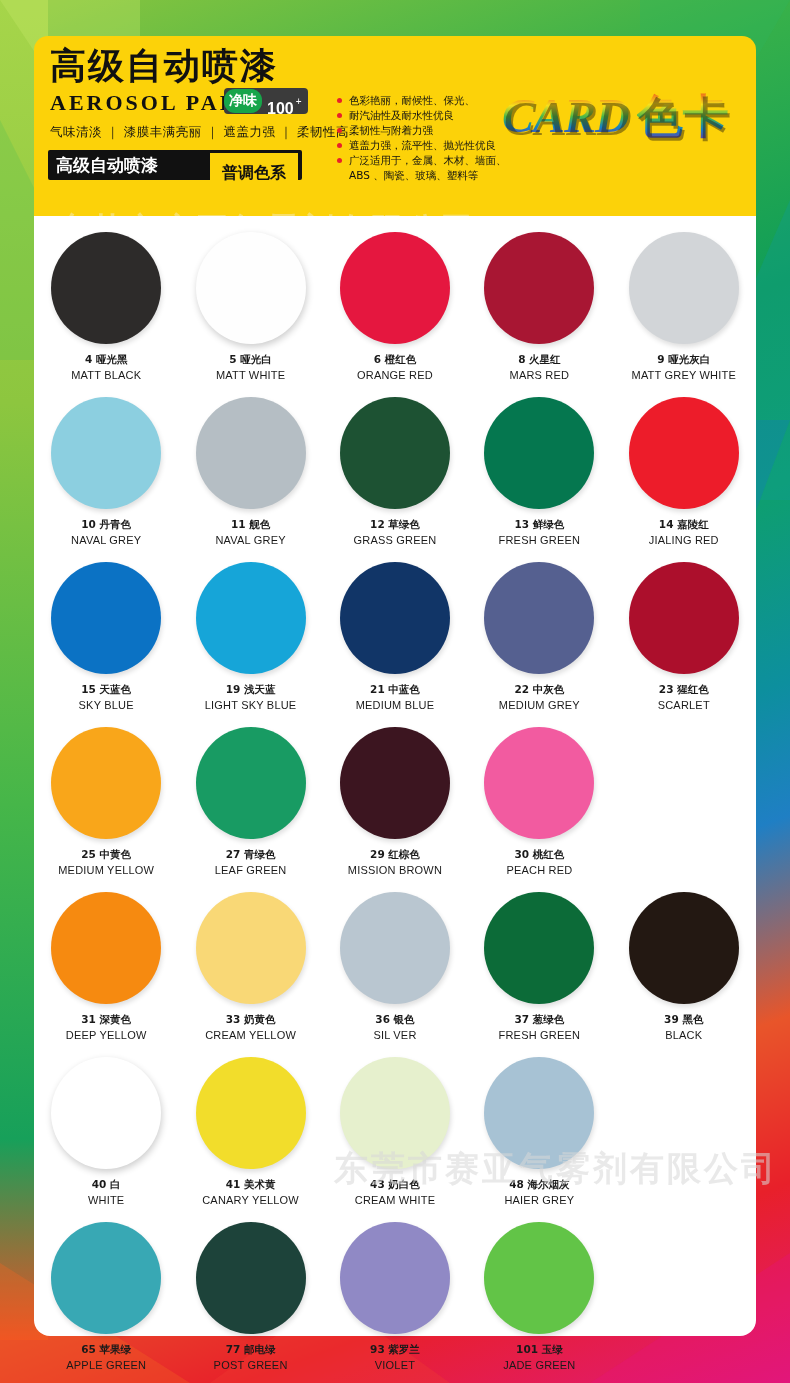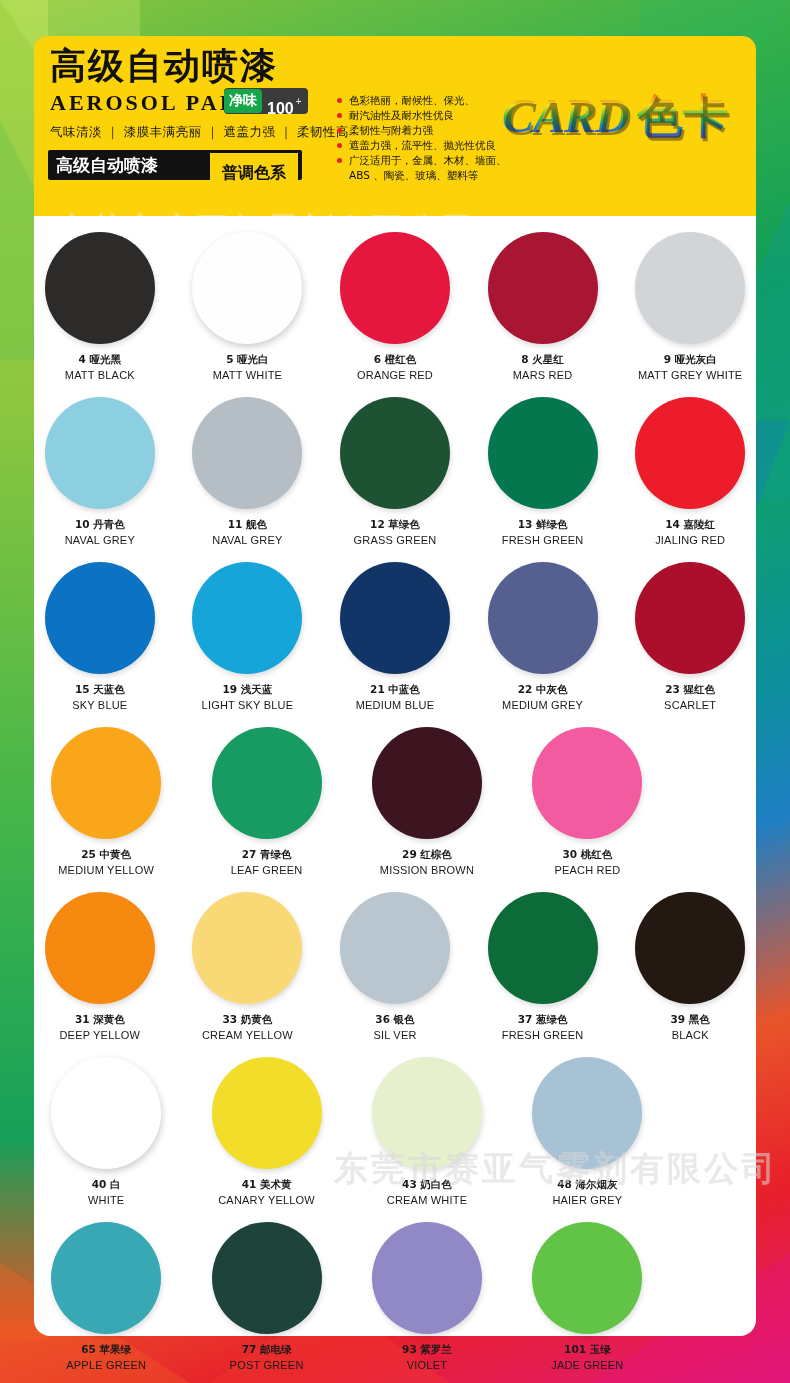--- a/index.html
+++ b/index.html
@@ -29,21 +29,21 @@
   
   .header{position:absolute;left:34px;top:36px;width:722px;height:182px;
      background:#fcd209;border-radius:14px 14px 0 0;overflow:hidden;}
   .hd-title{position:absolute;left:16px;top:6px;font-size:36px;font-weight:bold;color:#111;
      letter-spacing:2px;font-family:"DejaVu Sans","Liberation Sans",sans-serif;}
   .hd-sub{position:absolute;left:16px;top:54px;font-size:22px;color:#111;letter-spacing:3px;
      font-family:"Liberation Serif","DejaVu Serif",serif;font-weight:bold;}
   .badge{position:absolute;left:190px;top:52px;background:#3b3b3b;border-radius:4px;
      height:26px;display:flex;align-items:center;padding:0 6px 0 0;}
   .badge-g{background:#17a54a;color:#fff;font-size:14px;font-weight:bold;padding:3px 5px;
-     border-radius:4px;margin-right:5px;}
+     border-radius:11px;margin-right:5px;}
   .badge-n{color:#fff;font-size:16px;font-weight:bold;margin-top:16px;}
   .badge-p{color:#fff;font-size:10px;vertical-align:super;margin-left:2px;}
   .hd-feat{position:absolute;left:16px;top:88px;font-size:12.5px;color:#111;
      font-family:"DejaVu Sans","Liberation Sans",sans-serif;letter-spacing:.5px;}
   .hd-bar{position:absolute;left:14px;top:114px;width:254px;height:30px;background:#111;
      border-radius:2px;display:flex;align-items:center;}
   .hd-bar-l{color:#fff;font-size:17px;font-weight:bold;margin-left:8px;
      font-family:"DejaVu Sans","Liberation Sans",sans-serif;}
   .hd-bar-r{position:absolute;right:4px;top:3px;height:40px;background:#fcd209;color:#111;
      font-size:16px;font-weight:bold;display:flex;align-items:center;padding:0 12px;
@@ -73,21 +73,21 @@
   .watermark{position:absolute;left:22px;top:172px;font-size:33px;color:#f6e27a;
      font-weight:bold;letter-spacing:2px;white-space:nowrap;opacity:.85;
      font-family:"DejaVu Sans","Liberation Sans",sans-serif;}
 
   
   .board{position:absolute;left:34px;top:216px;width:722px;height:1120px;background:#fff;
      border-radius:0 0 16px 16px;}
   .board .tl{position:absolute;left:0;top:0;width:26px;height:26px;background:#fff;
      border-radius:14px 0 0 0;}
   .grid{position:absolute;left:0;top:8px;width:722px;}
-  .row{display:flex;height:165px;gap:16px;}
+  .row{display:flex;height:165px;}
   .cell{width:144.4px;display:flex;flex-direction:column;align-items:center;position:relative;}
   .dot{width:110px;height:112px;border-radius:50%;margin-top:8px;
      box-shadow:1px 3px 5px rgba(0,0,0,.13);}
   .dot.ring{box-shadow:1px 3px 7px rgba(0,0,0,.20);}
   .lbl-cn{margin-top:9px;font-size:10.5px;font-weight:bold;color:#1a1a1a;white-space:nowrap;
      font-family:"DejaVu Sans","Liberation Sans",sans-serif;}
   .lbl-en{margin-top:2px;font-size:11px;color:#1a1a1a;white-space:nowrap;letter-spacing:.2px;
      font-family:"Liberation Sans","DejaVu Sans",sans-serif;}
   .wm2{position:absolute;left:300px;top:930px;font-size:34px;color:#d8d8d8;font-weight:bold;
      letter-spacing:3px;white-space:nowrap;opacity:.55;pointer-events:none;

